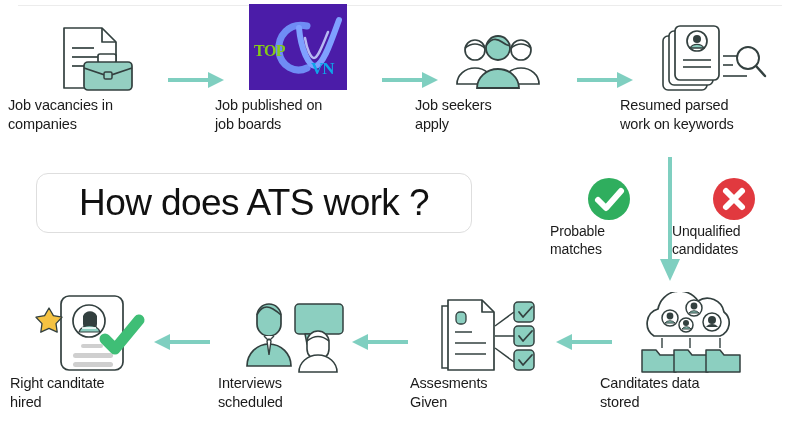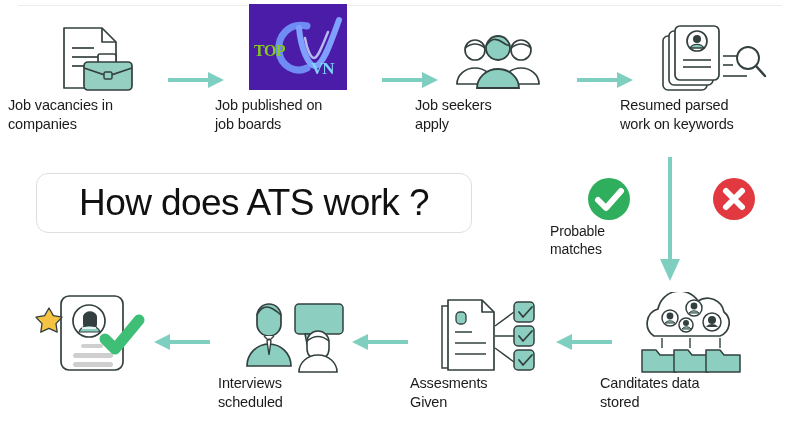--- a/index.html
+++ b/index.html
@@ -86,21 +86,21 @@
     color: #84cc16;
     letter-spacing: -0.5px;
   }
   .logo .lg-vn {
     position: absolute;
     left: 62px;
     top: 55px;
     font-family: "Liberation Serif", serif;
     font-weight: bold;
     font-size: 17px;
-    color: #7dd3fc;
+    color: #0ea5e9;
     letter-spacing: -1px;
   }
   .logo svg { position: absolute; left: 0; top: 0; }
   .mini-label {
     font-size: 14px;
     line-height: 18px;
   }
 </style>
 </head>
 <body>
@@ -231,20 +231,22 @@
 matches</div>
   </div>
 
   <div class="node" style="left:672px; top:176px; width:124px;">
     <div class="node-art" style="width:46px;height:46px;">
       <svg width="46" height="46" viewBox="0 0 46 46">
         <circle cx="23" cy="23" r="21" fill="#e1393f"></circle>
         <path d="M15 15 L31 31 M31 15 L15 31" fill="none" stroke="#ffffff" stroke-width="6" stroke-linecap="round"></path>
       </svg>
     </div>
+    <div class="caption mini-label">Unqualified
+candidates</div>
   </div>
 
   <div class="node" style="left:600px; top:292px; width:180px;">
     <div class="node-art" style="width:132px;height:82px;">
       <svg width="132" height="82" viewBox="0 0 132 82">
         <path d="M30 44 a15 15 0 0 1 4 -27 a22 22 0 0 1 40 -8 a17 17 0 0 1 26 11 a14 14 0 0 1 -4 24 z" fill="#ffffff" stroke="#33403f" stroke-width="1.7" stroke-linejoin="round"></path>
         <circle cx="46" cy="26" r="8" fill="#ffffff" stroke="#33403f" stroke-width="1.5"></circle>
         <circle cx="46" cy="24" r="3.4" fill="#33403f"></circle>
         <path d="M41 31 a6 5 0 0 1 10 0 z" fill="#8ccfc0" stroke="#33403f" stroke-width="1"></path>
         <circle cx="70" cy="16" r="8" fill="#ffffff" stroke="#33403f" stroke-width="1.5"></circle>
@@ -346,15 +348,17 @@
         <line x1="49" y1="36" x2="63" y2="36" stroke="#ffffff" stroke-width="1.6"></line>
         <rect x="48" y="52" width="22" height="4" rx="2" fill="#cfcfcf"></rect>
         <rect x="40" y="61" width="40" height="5" rx="2.5" fill="#cfcfcf"></rect>
         <rect x="40" y="70" width="40" height="5" rx="2.5" fill="#cfcfcf"></rect>
 
         <path d="M16 16 l4.4 7.6 l8.6 1.6 l-6 6.4 l1.2 8.6 l-8.2 -3.9 l-8.2 3.9 l1.2 -8.6 l-6 -6.4 l8.6 -1.6 z" fill="#f5c242" stroke="#33403f" stroke-width="1.3" stroke-linejoin="round"></path>
 
         <path d="M72 47 L82 57 L106 28" fill="none" stroke="#3fbe76" stroke-width="11" stroke-linecap="round" stroke-linejoin="round"></path>
       </svg>
     </div>
+    <div class="caption">Right canditate
+hired</div>
   </div>
 
 </div>
 
 </body></html>

